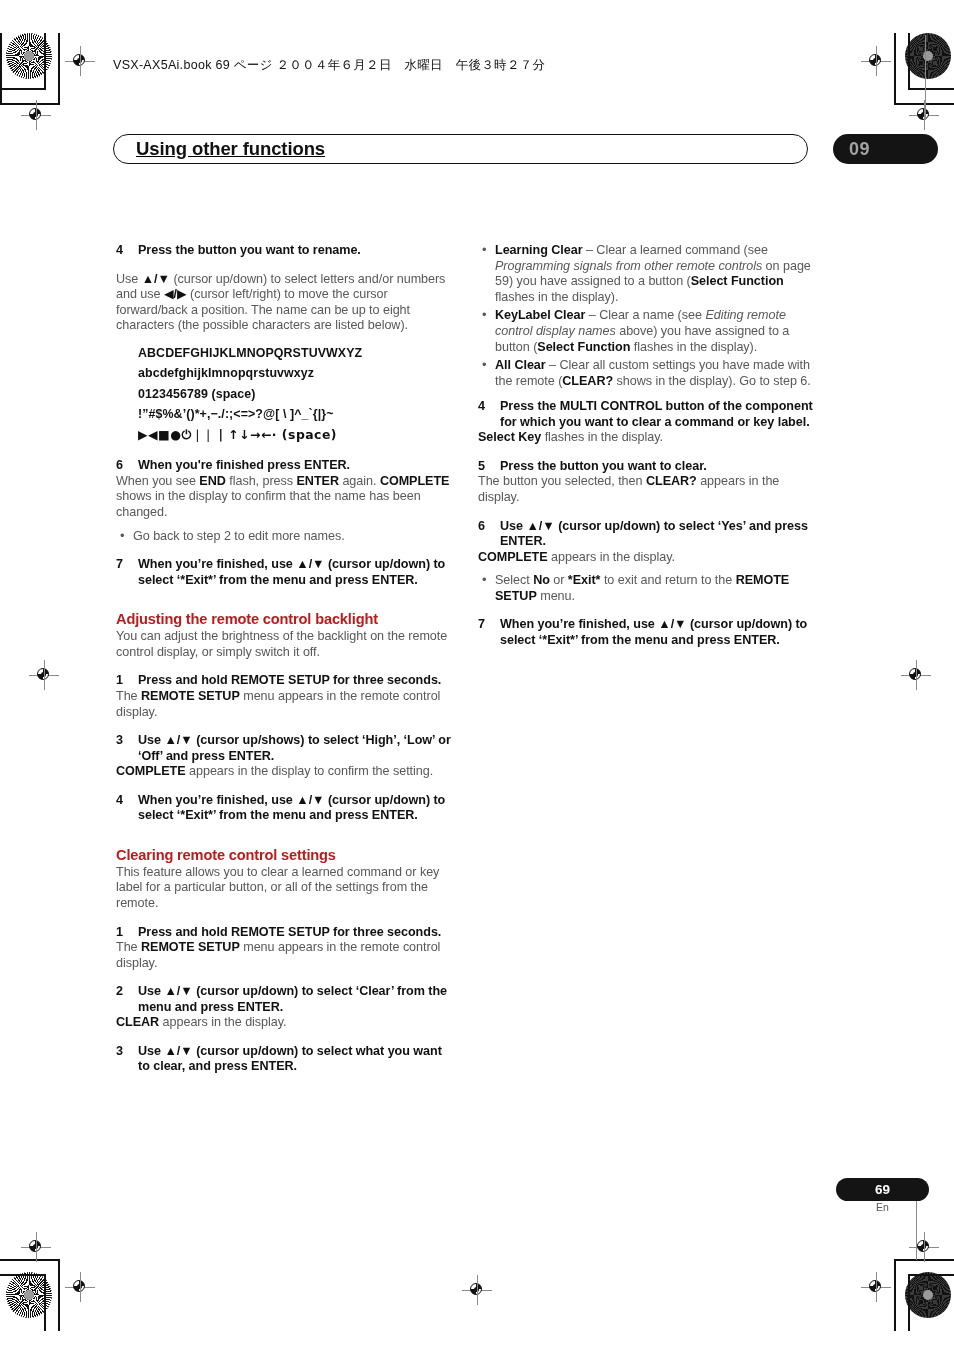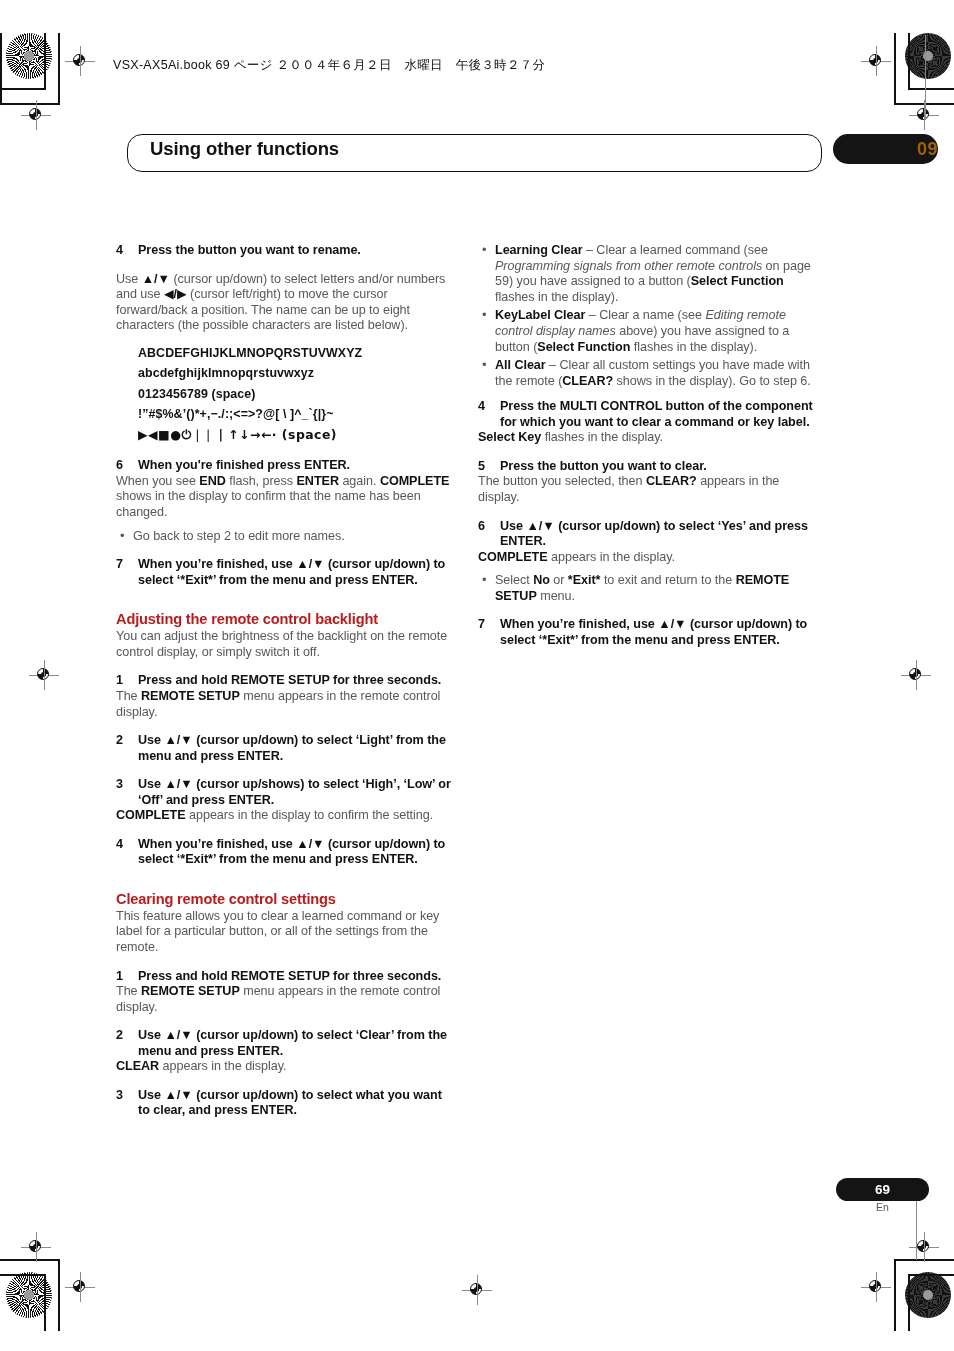--- a/index.html
+++ b/index.html
@@ -48,35 +48,35 @@
 
   
   .slug{
     position:absolute;left:113px;top:57px;
     font-size:12.5px;color:#111;letter-spacing:.3px;
     white-space:nowrap;
   }
 
   
   .titlebar{
-    position:absolute;left:127px;top:134px;width:695px;height:38px;
-    border:1.4px solid #111;border-radius:15px;box-sizing:border-box;
+    position:absolute;left:113px;top:134px;width:695px;height:30px;
+    border:1.4px solid #111;border-radius:15px;box-sizing:border-box;text-decoration:underline;
   }
   .titlebar h1{
     margin:0;padding:0 0 0 22px;
     font-size:18.5px;font-weight:bold;color:#111;
     line-height:28px;letter-spacing:-.1px;
   }
   .chapnum{
     position:absolute;left:833px;top:134px;width:105px;height:30px;
     background:#141414;border-radius:15px;
   }
   .chapnum span{
-    display:block;color:#a16207;font-size:18px;font-weight:bold;
-    line-height:30px;padding-left:16px;letter-spacing:.5px;text-align:right;
+    display:block;color:#a3a3a3;font-size:18px;font-weight:bold;
+    line-height:30px;padding-left:16px;letter-spacing:.5px;
   }
 
   
   .col{position:absolute;top:243px;width:340px;}
   .col.left{left:116px;}
   .col.right{left:478px;}
 
   .step{margin:0 0 0 0;}
   .step + .step{margin-top:13px;}
   .stephead{
@@ -254,25 +254,20 @@
     <div class="sechead">Adjusting the remote control backlight</div>
     <div class="body">You can adjust the brightness of the backlight on the remote control display, or simply switch it off.</div>
 
     <div class="step" style="margin-top:13px;">
       <div class="stephead">
         <span class="num">1</span><span>Press and hold REMOTE SETUP for three seconds.</span>
       </div>
       <div class="body"><span>The </span><b>REMOTE SETUP</b><span> menu appears in the remote control display.</span></div>
     </div>
 
-    <div class="step">
-      <div class="stephead">
-        <span class="num">2</span><span>Use </span><span>▲/▼</span><span> (cursor up/down) to select ‘Light’ from the menu and press ENTER.</span>
-      </div>
-    </div>
 
     <div class="step">
       <div class="stephead">
         <span class="num">3</span><span>Use </span><span>▲/▼</span><span> (cursor up/shows) to select ‘High’, ‘Low’ or ‘Off’ and press ENTER.</span>
       </div>
       <div class="body"><b>COMPLETE</b><span> appears in the display to confirm the setting.</span></div>
     </div>
 
     <div class="step">
       <div class="stephead">

